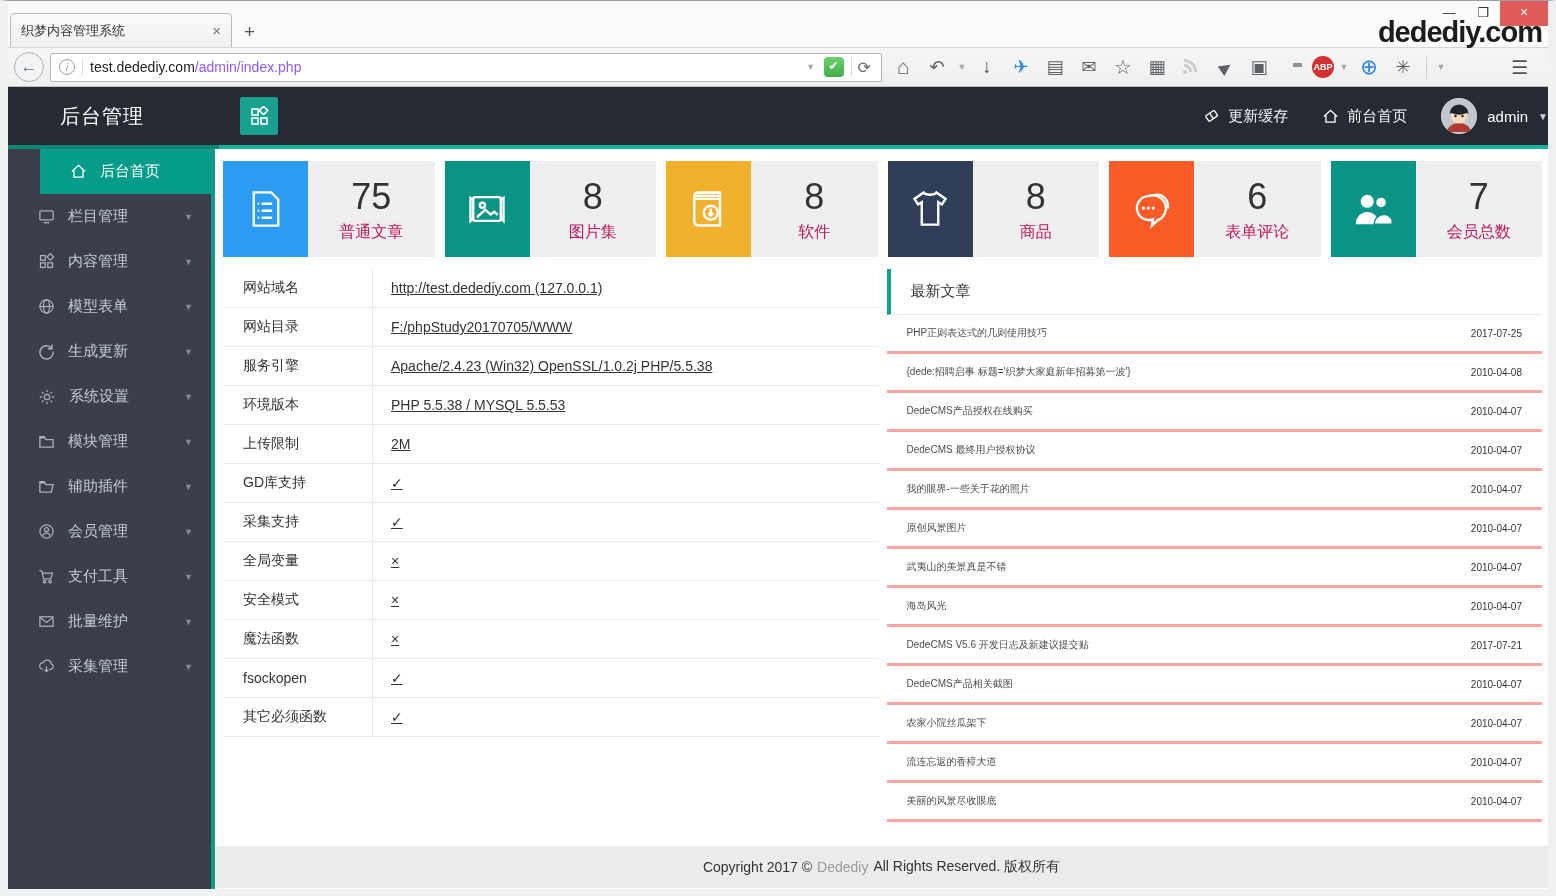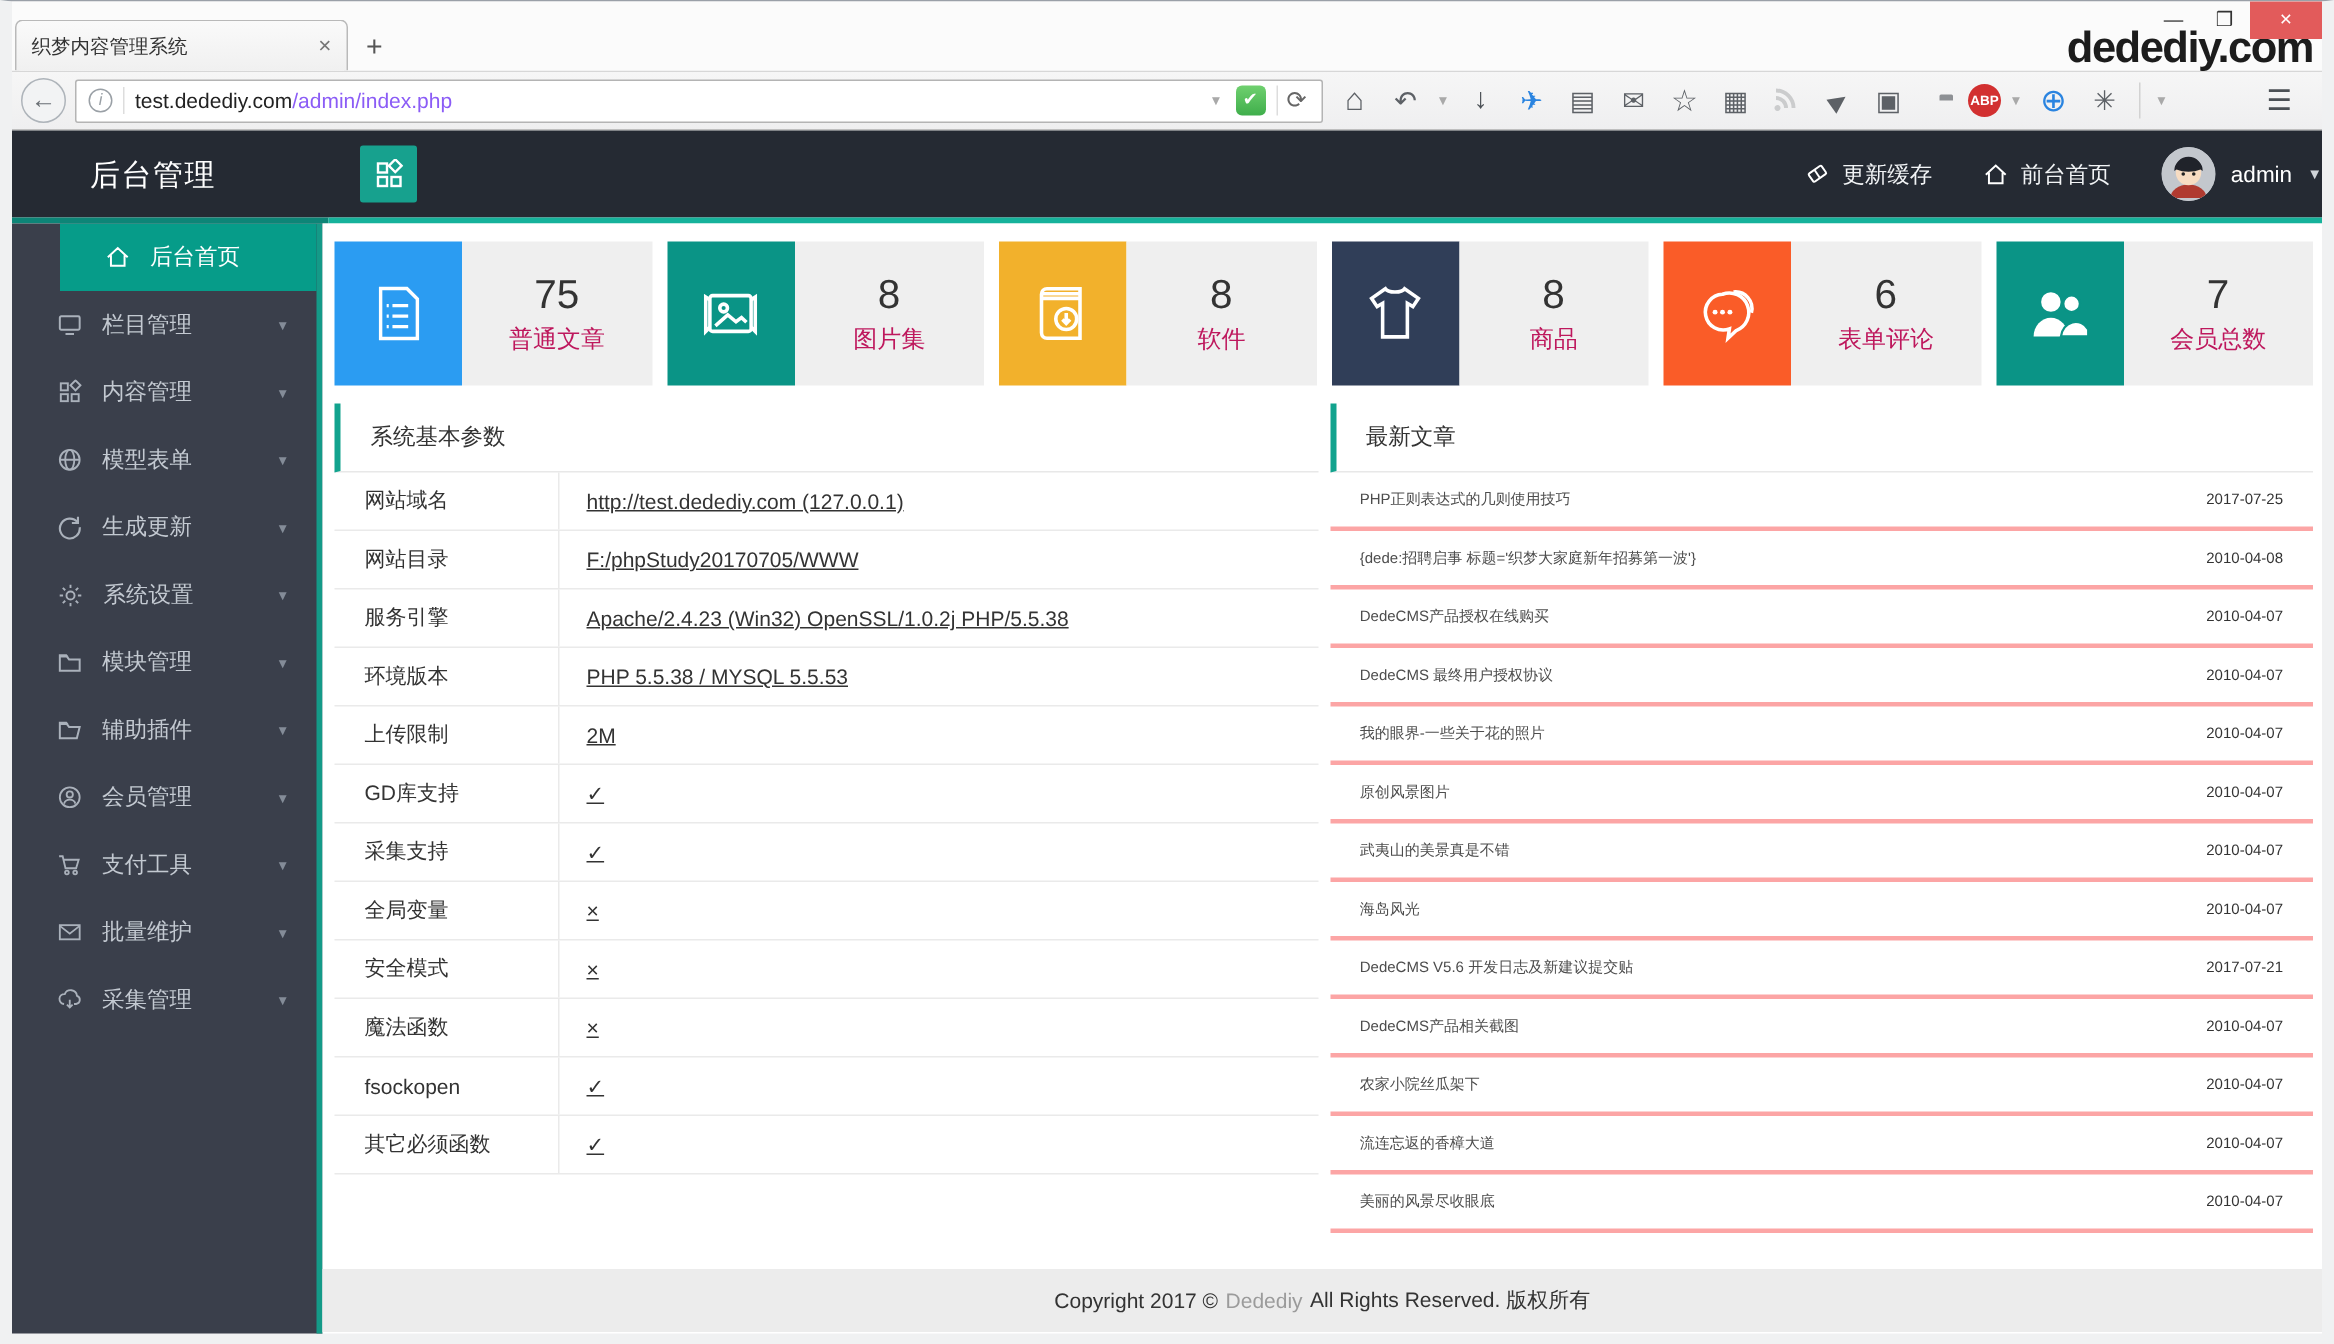--- a/index.html
+++ b/index.html
@@ -74,21 +74,21 @@
   .side-item .caret { margin-left:auto; font-size:9px; color:#848c98; }
   .side-item.active { background:#069c89; color:#fff;margin-left:32px; }
   .side-item svg { flex:none; }
 
   .main { flex:1; background:#fff; display:flex; flex-direction:column; }
   .content { padding:12px 6px 0 8px; }
   .cards { display:flex; gap:10px; }
   .card { flex:1; height:96px; display:flex; cursor:default; }
   .card-icon { width:85px; flex:none; display:flex; align-items:center; justify-content:center; }
   .card-body { flex:1; background:#efefef; display:flex; flex-direction:column; align-items:center; justify-content:center; gap:4px; }
-  .card-num { font-size:27px; color:#333; }
+  .card-num { font-size:36px; color:#333; }
   .card-label { font-size:16px; color:#be185d; }
 
   .panels { display:flex; gap:8px; margin-top:12px; }
   .panel { flex:1; }
   .panel-hd { height:46px; border-left:4px solid #12a38e; display:flex; align-items:center;
     padding-left:20px; font-size:15px; color:#333; border-bottom:1px solid #e8e8e8; }
   .trow { height:39px; display:flex; align-items:center; border-bottom:1px solid #eaeaea; font-size:14px; color:#333; }
   .tlabel { width:150px; flex:none; padding-left:20px; border-right:1px solid #eaeaea; align-self:stretch; display:flex; align-items:center; }
   .tvalue { padding-left:18px;text-decoration:underline; }
   .arow { height:39px; display:flex; align-items:center; justify-content:space-between;
@@ -406,21 +406,20 @@
             </div>
             <div class="card-body">
                 <span class="card-num">7</span>
                 <span class="card-label">会员总数</span>
               </div>
           </div>
         </div>
 
         <div class="panels">
           <section class="panel">
-            <div class="panel-hd">系统基本参数</div>
             <div>
 
                 <div class="trow">
                   <div class="tlabel">网站域名</div>
                   <div class="tvalue">http://test.dedediy.com (127.0.0.1)</div>
                 </div>
 
                 <div class="trow">
                   <div class="tlabel">网站目录</div>
                   <div class="tvalue">F:/phpStudy20170705/WWW</div>

